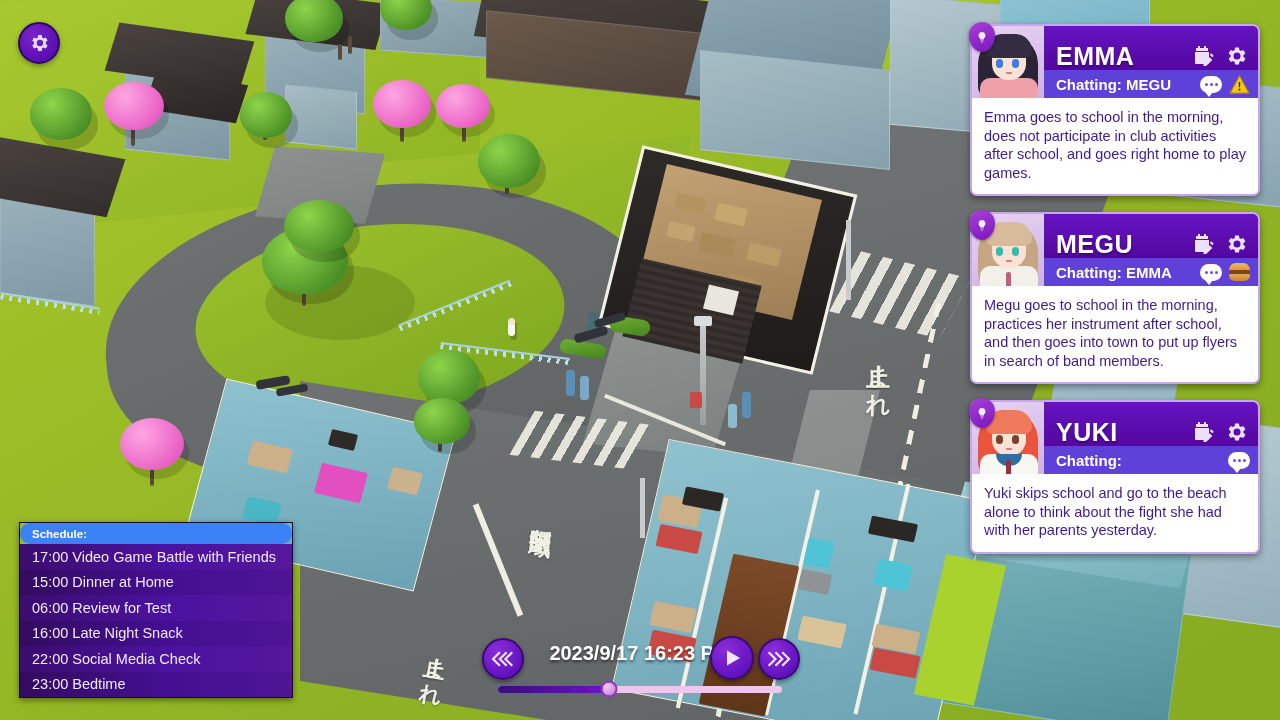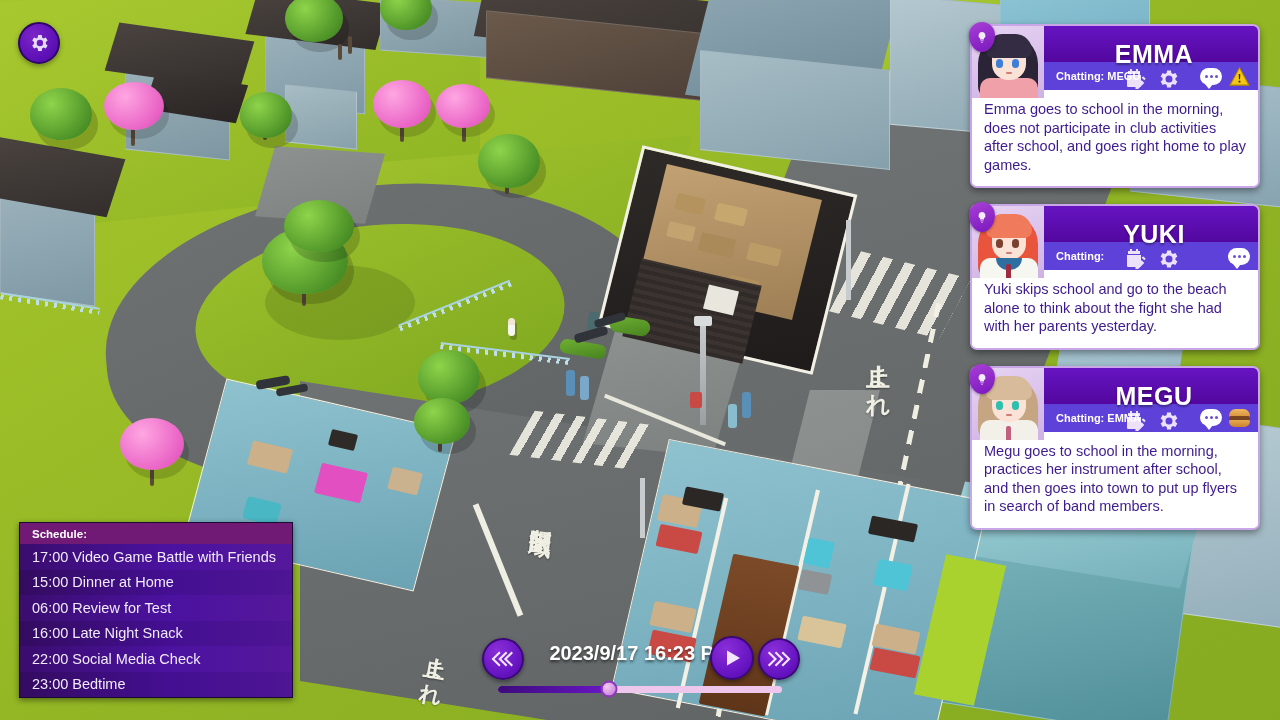--- a/index.html
+++ b/index.html
@@ -127,39 +127,39 @@
     width: 26px; height: 30px; z-index: 6;
     background: linear-gradient(160deg,#a93fd6,#7a18bd);
     border-radius: 13px 13px 13px 13px / 13px 13px 17px 17px;
     display: flex; align-items: center; justify-content: center;
     box-shadow: 0 1px 3px rgba(0,0,0,.35);
   }
   .badge-bulb svg { width: 12px; height: 12px; fill: #f3ecfb; }
 
   .card-head {
     margin-left: 72px;
-    height: 36px;
+    height: 44px;
     background: linear-gradient(180deg,#6614c2,#53079f);
     border-radius: 0 5px 0 0;
-    display: flex; align-items: center; padding: 16px 6px 0 12px; flex-direction: column;
+    display: flex; align-items: center; padding: 16px 6px 0 12px;
   }
   .card-name {
     flex: 1; color: #ffffff; font-size: 25px; font-weight: 700;
     letter-spacing: .5px; text-shadow: 0 2px 2px rgba(0,0,0,.35);
     line-height: 1;
   }
   .head-icons { display: flex; align-items: center; gap: 8px; padding-right: 4px; }
   .head-icons svg { width: 24px; height: 24px; fill: #ede0fb; cursor: pointer; }
 
   .card-sub {
     margin-left: 72px; height: 28px;
     background: #5d41d8;
     display: flex; align-items: center; padding: 0 8px 0 12px;
   }
-  .sub-label { flex: 1; color: #fff; font-size: 11px; font-weight: 700; }
+  .sub-label { flex: 1; color: #fff; font-size: 15px; font-weight: 700; }
   .sub-icons { display: flex; align-items: center; gap: 7px; }
   .chat-bubble {
     width: 22px; height: 17px; border-radius: 9px;
     background: #ffffff; position: relative;
     display:flex; align-items:center; justify-content:center; gap:2px;
   }
   .chat-bubble::after {
     content:''; position:absolute; left:5px; bottom:-4px;
     border-left:4px solid transparent; border-right:4px solid transparent;
     border-top:5px solid #ffffff;
@@ -179,23 +179,24 @@
 
   
   #schedule {
     position: absolute; left: 19px; bottom: 22px;
     width: 274px;
     border: 1px solid #1a0a33;
     box-shadow: 0 2px 6px rgba(0,0,0,.45);
     overflow: hidden;
   }
   #schedule-head {
-    background: #701a75; color: #ffffff;
+    background: #3b82f6; color: #ffffff;
     font-size: 11.5px; font-weight: 700;
     padding: 5px 10px 4px 12px;
+    border-radius: 10px;
   }
   .sched-row {
     color: #f1eaf8; font-size: 14.5px; padding: 1.5px 10px 1.5px 12px;
     line-height: 1.55;
     background: linear-gradient(90deg,#3a0d6e,#4b12a0 55%,#55189b);
   }
   .sched-row:nth-child(odd) { background: linear-gradient(90deg,#330b60,#440f92 55%,#4e1594); }
 
   
   #timebar {
@@ -445,20 +446,69 @@
             <path d="M11.1 8h1.8l-.3 6.3h-1.2zM11 16h2v2h-2z" fill="#2b2200"></path>
           </svg>
         </div>
       </div>
 
       <div class="card-body">Emma goes to school in the morning, does not participate in club activities after school, and goes right home to play games.</div>
     </div>
 
     <div class="card">
       <div class="card-portrait">
+        <div class="pf-hair-back" style="background:#c6a582"></div>
+        <div class="pf-body" style="background:#f3f0ea"></div>
+        <div class="pf-face"></div>
+        <div class="pf-hair-front" style="background:#d8bb9a"></div>
+        <div class="pf-eye l" style="background:#2fbfae"></div>
+        <div class="pf-eye r" style="background:#2fbfae"></div>
+        <div class="pf-mouth"></div>
+        <div class="pf-tie" style="background:#c0607f"></div>
+      </div>
+      <div class="badge-bulb">
+        <svg viewBox="0 0 24 24">
+          <path d="M12 2a7 7 0 0 0-4 12.7V17h8v-2.3A7 7 0 0 0 12 2zM9 19h6v1.5H9zm1 3h4v.8h-4z"></path>
+        </svg>
+      </div>
+
+      <div class="card-head">
+        <div class="card-name">MEGU</div>
+        <div class="head-icons">
+          <svg viewBox="0 0 24 24">
+            <path d="M4 4h12v3H4zM3 8h14v11a1 1 0 0 1-1 1H4a1 1 0 0 1-1-1V8zm3-6h2v3H6zm6 0h2v3h-2z"></path>
+            <path d="M21.3 11.3l-1.6-1.6a.7.7 0 0 0-1 0l-1 1 2.6 2.6 1-1a.7.7 0 0 0 0-1zM11.5 19.5l6.2-6.2 2.6 2.6-6.2 6.2H11.5z"></path>
+          </svg>
+          <svg viewBox="0 0 24 24">
+            <path d="M19.4 13a7.6 7.6 0 0 0 0-2l2-1.6-2-3.4-2.4 1a7.6 7.6 0 0 0-1.7-1L15 3.4h-4l-.3 2.6a7.6 7.6 0 0 0-1.7 1l-2.4-1-2 3.4L6.6 11a7.6 7.6 0 0 0 0 2l-2 1.6 2 3.4 2.4-1c.5.4 1.1.8 1.7 1l.3 2.6h4l.3-2.6c.6-.2 1.2-.6 1.7-1l2.4 1 2-3.4-2-1.6zM13 15.5a3.5 3.5 0 1 1 0-7 3.5 3.5 0 0 1 0 7z"></path>
+          </svg>
+        </div>
+      </div>
+
+      <div class="card-sub">
+        <div class="sub-label">Chatting: EMMA</div>
+        <div class="sub-icons">
+          <div class="chat-bubble">
+              <i></i>
+              <i></i>
+              <i></i>
+            </div>
+          <div class="burger">
+            <div class="bun-top"></div>
+            <div class="patty"></div>
+            <div class="bun-bot"></div>
+          </div>
+        </div>
+      </div>
+
+      <div class="card-body">Megu goes to school in the morning, practices her instrument after school, and then goes into town to put up flyers in search of band members.</div>
+    </div>
+
+    <div class="card">
+      <div class="card-portrait">
         <div class="pf-hair-back" style="background:#e8543c"></div>
         <div class="pf-body" style="background:#f7f7f2"></div>
         <div class="pf-face"></div>
         <div class="pf-hair-front" style="background:#f07a5c"></div>
         <div class="pf-eye l" style="background:#7a4030"></div>
         <div class="pf-eye r" style="background:#7a4030"></div>
         <div class="pf-mouth"></div>
         <div class="pf-collar"></div>
         <div class="pf-tie"></div>
       </div>
@@ -487,69 +537,20 @@
           <div class="chat-bubble">
               <i></i>
               <i></i>
               <i></i>
             </div>
         </div>
       </div>
 
       <div class="card-body">Yuki skips school and go to the beach alone to think about the fight she had with her parents yesterday.</div>
     </div>
-
-    <div class="card">
-      <div class="card-portrait">
-        <div class="pf-hair-back" style="background:#c6a582"></div>
-        <div class="pf-body" style="background:#f3f0ea"></div>
-        <div class="pf-face"></div>
-        <div class="pf-hair-front" style="background:#d8bb9a"></div>
-        <div class="pf-eye l" style="background:#2fbfae"></div>
-        <div class="pf-eye r" style="background:#2fbfae"></div>
-        <div class="pf-mouth"></div>
-        <div class="pf-tie" style="background:#c0607f"></div>
-      </div>
-      <div class="badge-bulb">
-        <svg viewBox="0 0 24 24">
-          <path d="M12 2a7 7 0 0 0-4 12.7V17h8v-2.3A7 7 0 0 0 12 2zM9 19h6v1.5H9zm1 3h4v.8h-4z"></path>
-        </svg>
-      </div>
-
-      <div class="card-head">
-        <div class="card-name">MEGU</div>
-        <div class="head-icons">
-          <svg viewBox="0 0 24 24">
-            <path d="M4 4h12v3H4zM3 8h14v11a1 1 0 0 1-1 1H4a1 1 0 0 1-1-1V8zm3-6h2v3H6zm6 0h2v3h-2z"></path>
-            <path d="M21.3 11.3l-1.6-1.6a.7.7 0 0 0-1 0l-1 1 2.6 2.6 1-1a.7.7 0 0 0 0-1zM11.5 19.5l6.2-6.2 2.6 2.6-6.2 6.2H11.5z"></path>
-          </svg>
-          <svg viewBox="0 0 24 24">
-            <path d="M19.4 13a7.6 7.6 0 0 0 0-2l2-1.6-2-3.4-2.4 1a7.6 7.6 0 0 0-1.7-1L15 3.4h-4l-.3 2.6a7.6 7.6 0 0 0-1.7 1l-2.4-1-2 3.4L6.6 11a7.6 7.6 0 0 0 0 2l-2 1.6 2 3.4 2.4-1c.5.4 1.1.8 1.7 1l.3 2.6h4l.3-2.6c.6-.2 1.2-.6 1.7-1l2.4 1 2-3.4-2-1.6zM13 15.5a3.5 3.5 0 1 1 0-7 3.5 3.5 0 0 1 0 7z"></path>
-          </svg>
-        </div>
-      </div>
-
-      <div class="card-sub">
-        <div class="sub-label">Chatting: EMMA</div>
-        <div class="sub-icons">
-          <div class="chat-bubble">
-              <i></i>
-              <i></i>
-              <i></i>
-            </div>
-          <div class="burger">
-            <div class="bun-top"></div>
-            <div class="patty"></div>
-            <div class="bun-bot"></div>
-          </div>
-        </div>
-      </div>
-
-      <div class="card-body">Megu goes to school in the morning, practices her instrument after school, and then goes into town to put up flyers in search of band members.</div>
-    </div>
   </div>
 
   <div id="schedule">
     <div id="schedule-head">Schedule:</div>
     <div class="sched-row">17:00 Video Game Battle with Friends</div>
     <div class="sched-row">15:00 Dinner at Home</div>
     <div class="sched-row">06:00 Review for Test</div>
     <div class="sched-row">16:00 Late Night Snack</div>
     <div class="sched-row">22:00 Social Media Check</div>
     <div class="sched-row">23:00 Bedtime</div>

